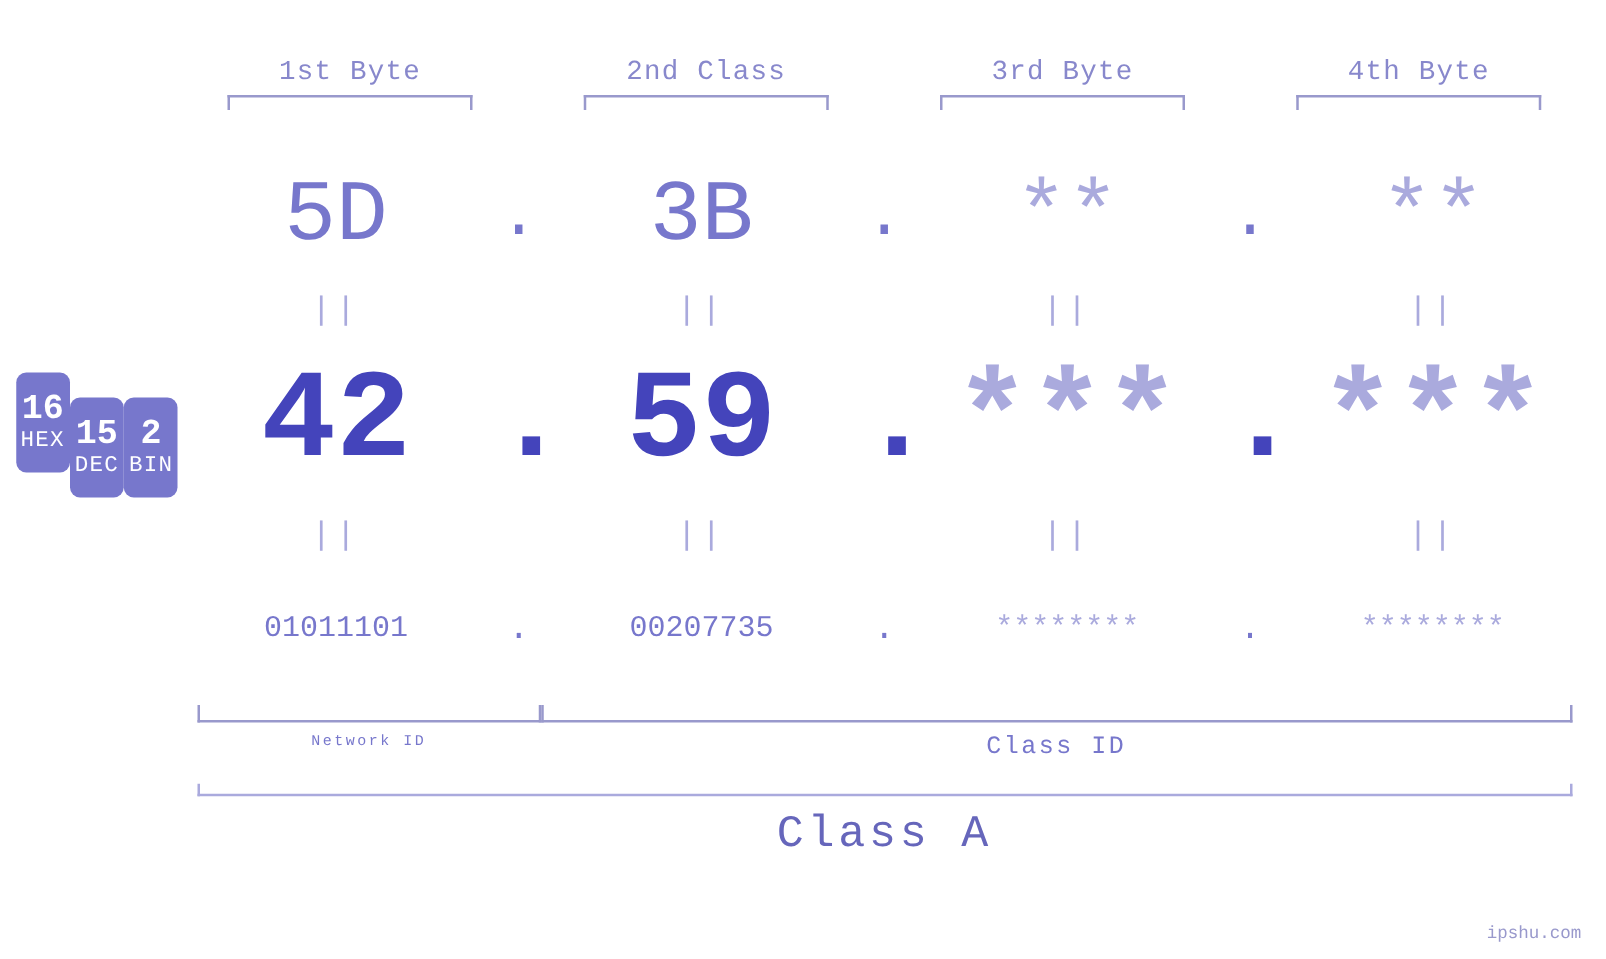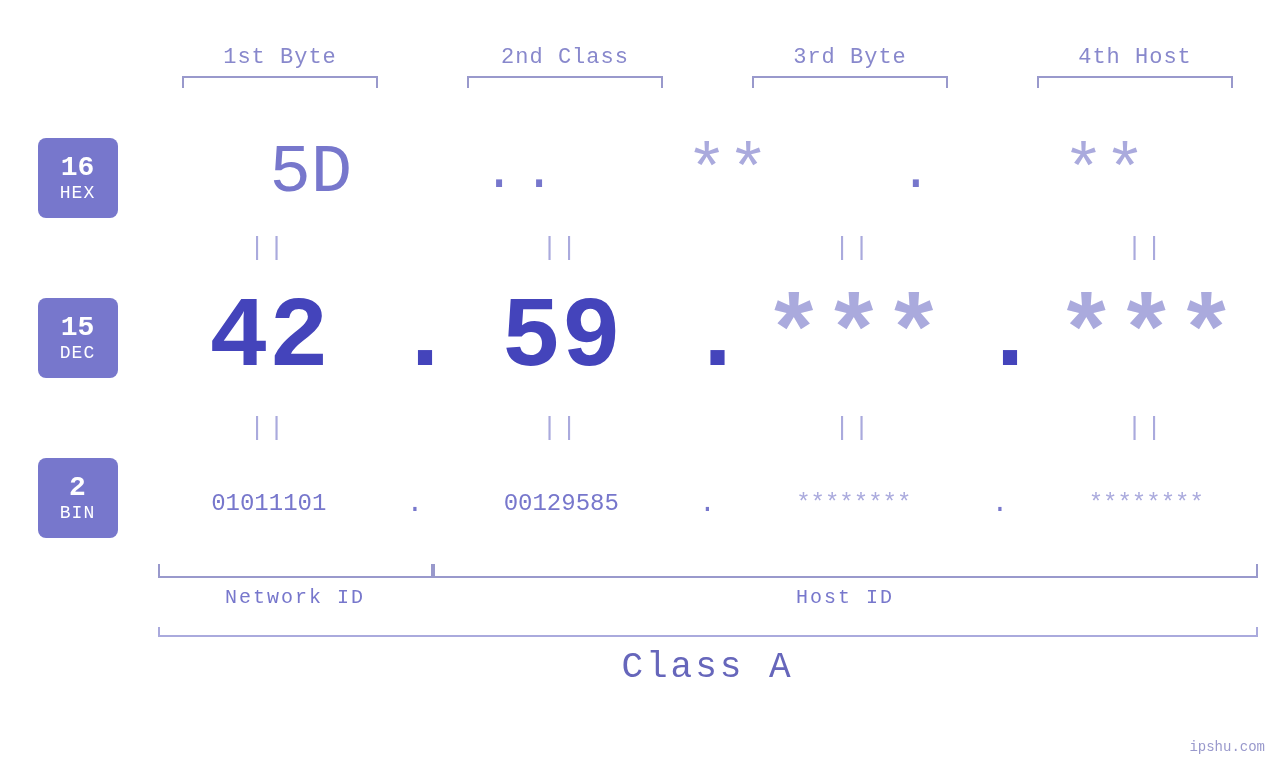--- a/index.html
+++ b/index.html
@@ -56,21 +56,21 @@
 
     
     .content-area {
       display: flex;
       width: 1260px;
       margin-top: 0px;
     }
 
     .badges-col {
       display: flex;
-      flex-direction: column;
+      flex-direction: row;
       justify-content: space-around;
       width: 130px;
       padding-top: 20px;
       padding-bottom: 10px;
       align-items: center;
       gap: 0px;
     }
 
     .badge {
       width: 80px;
@@ -221,21 +221,21 @@
     .label-row {
       display: flex;
       width: 100%;
       margin-top: 8px;
     }
 
     .network-id-label {
       width: 25%;
       text-align: center;
       color: #7777cc;
-      font-size: 20px;
+      font-size: 12px;
       letter-spacing: 2px;
     }
 
     .host-id-label {
       width: 75%;
       text-align: center;
       color: #7777cc;
       font-size: 20px;
       letter-spacing: 2px;
     }
@@ -293,21 +293,21 @@
       <span class="byte-label">2nd Class</span>
       <div class="bracket-top"></div>
     </div>
     <div style="width:40px;flex-shrink:0;"></div>
     <div class="byte-col">
       <span class="byte-label">3rd Byte</span>
       <div class="bracket-top"></div>
     </div>
     <div style="width:40px;flex-shrink:0;"></div>
     <div class="byte-col">
-      <span class="byte-label">4th Host</span>
+      <span class="byte-label">4th Byte</span>
       <div class="bracket-top"></div>
     </div>
   </div>
 
   <div class="content-area">
 
     <div class="badges-col">
       <div class="badge" style="margin-top:20px;">
         <span class="badge-number">16</span>
         <span class="badge-label">HEX</span>
@@ -324,20 +324,23 @@
 
     <div class="rows-col">
 
       <div class="data-row hex-row">
         <div class="cell">
           <span class="hex-value">5D</span>
         </div>
         <div class="dot-sep">
           <span class="dot-hex">.</span>
         </div>
+        <div class="cell">
+          <span class="hex-value">3B</span>
+        </div>
         <div class="dot-sep">
           <span class="dot-hex">.</span>
         </div>
         <div class="cell">
           <span class="hex-value hidden-val">**</span>
         </div>
         <div class="dot-sep">
           <span class="dot-hex">.</span>
         </div>
         <div class="cell">
@@ -390,21 +393,21 @@
       </div>
 
       <div class="data-row bin-row">
         <div class="cell">
           <span class="bin-value">01011101</span>
         </div>
         <div class="dot-sep">
           <span class="dot-bin" style="font-size:28px;">.</span>
         </div>
         <div class="cell">
-          <span class="bin-value">00129585</span>
+          <span class="bin-value">00207735</span>
         </div>
         <div class="dot-sep">
           <span class="dot-bin" style="font-size:28px;">.</span>
         </div>
         <div class="cell">
           <span class="bin-value hidden-val">********</span>
         </div>
         <div class="dot-sep">
           <span class="dot-bin" style="font-size:28px;">.</span>
         </div>
@@ -418,21 +421,21 @@
 
   <div class="bottom-bracket-area">
     <div class="bracket-bottom-row">
       <div class="bracket-network"></div>
       <div style="flex:1;"></div>
       <div class="bracket-host"></div>
     </div>
     <div class="label-row">
       <div class="network-id-label">Network ID</div>
       <div style="flex:1;"></div>
-      <div class="host-id-label">Host ID</div>
+      <div class="host-id-label">Class ID</div>
     </div>
   </div>
 
   <div class="bottom-row">
     <div class="full-bracket"></div>
     <div class="class-label">Class A</div>
   </div>
 
   <div class="watermark">ipshu.com</div>
 

